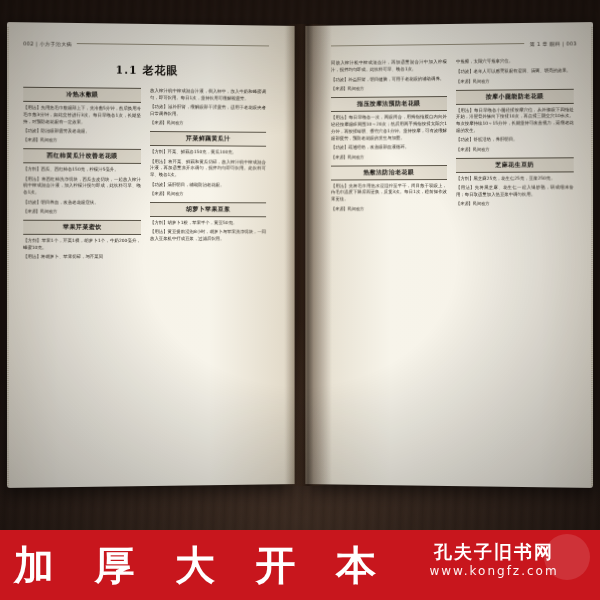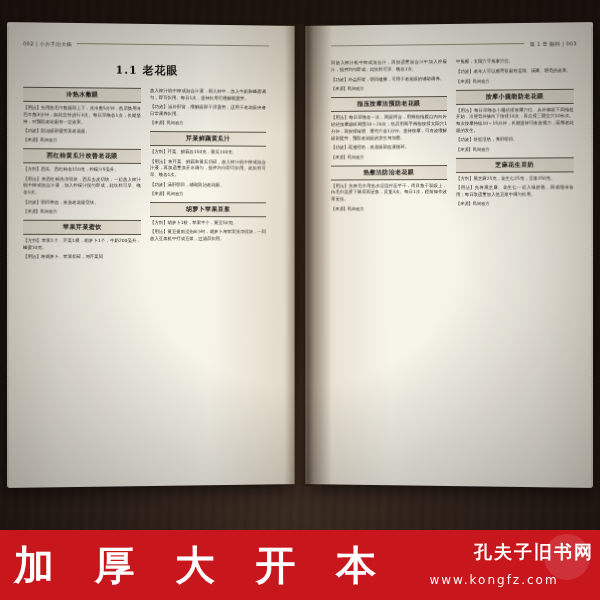--- a/index.html
+++ b/index.html
@@ -64,22 +64,22 @@
   .src{font-size:4.2px;margin:1px 0 4px 0;color:#2a241d;}
 
   
   .note{font-size:4.4px;line-height:1.55;text-align:justify;color:#2a241d;word-break:break-all;margin:0 0 3px 0;}
 
   
   .banner{position:absolute;left:0;bottom:0;width:600px;height:70px;background:#c8161d;}
   .banner .txt{position:absolute;left:0;top:0;width:392px;height:70px;display:flex;align-items:center;justify-content:space-between;
     padding:0 14px;box-sizing:border-box;color:#fff;font-weight:bold;font-size:40px;letter-spacing:2px;font-family:"DejaVu Sans","Liberation Sans",sans-serif;}
   .wm{position:absolute;right:6px;bottom:2px;width:200px;height:66px;color:#fff;text-align:center;}
-  .wm .wm-top{font-size:18px;font-weight:bold;letter-spacing:2px;margin-top:8px;text-align:right;}
-  .wm .wm-sub{font-size:12px;letter-spacing:2px;opacity:.95;margin-top:9px;}
+  .wm .wm-top{font-size:18px;font-weight:bold;letter-spacing:2px;margin-top:8px;}
+  .wm .wm-sub{font-size:12px;letter-spacing:2px;opacity:.95;margin-top:0;}
   .wm-logo{position:absolute;right:4px;top:2px;width:46px;height:46px;border-radius:50%;background:rgba(255,255,255,.12);}
 </style>
 </head>
 <body>
 
 <div class="scene">
   <div class="grain"></div>
 
   <div class="book">
 

